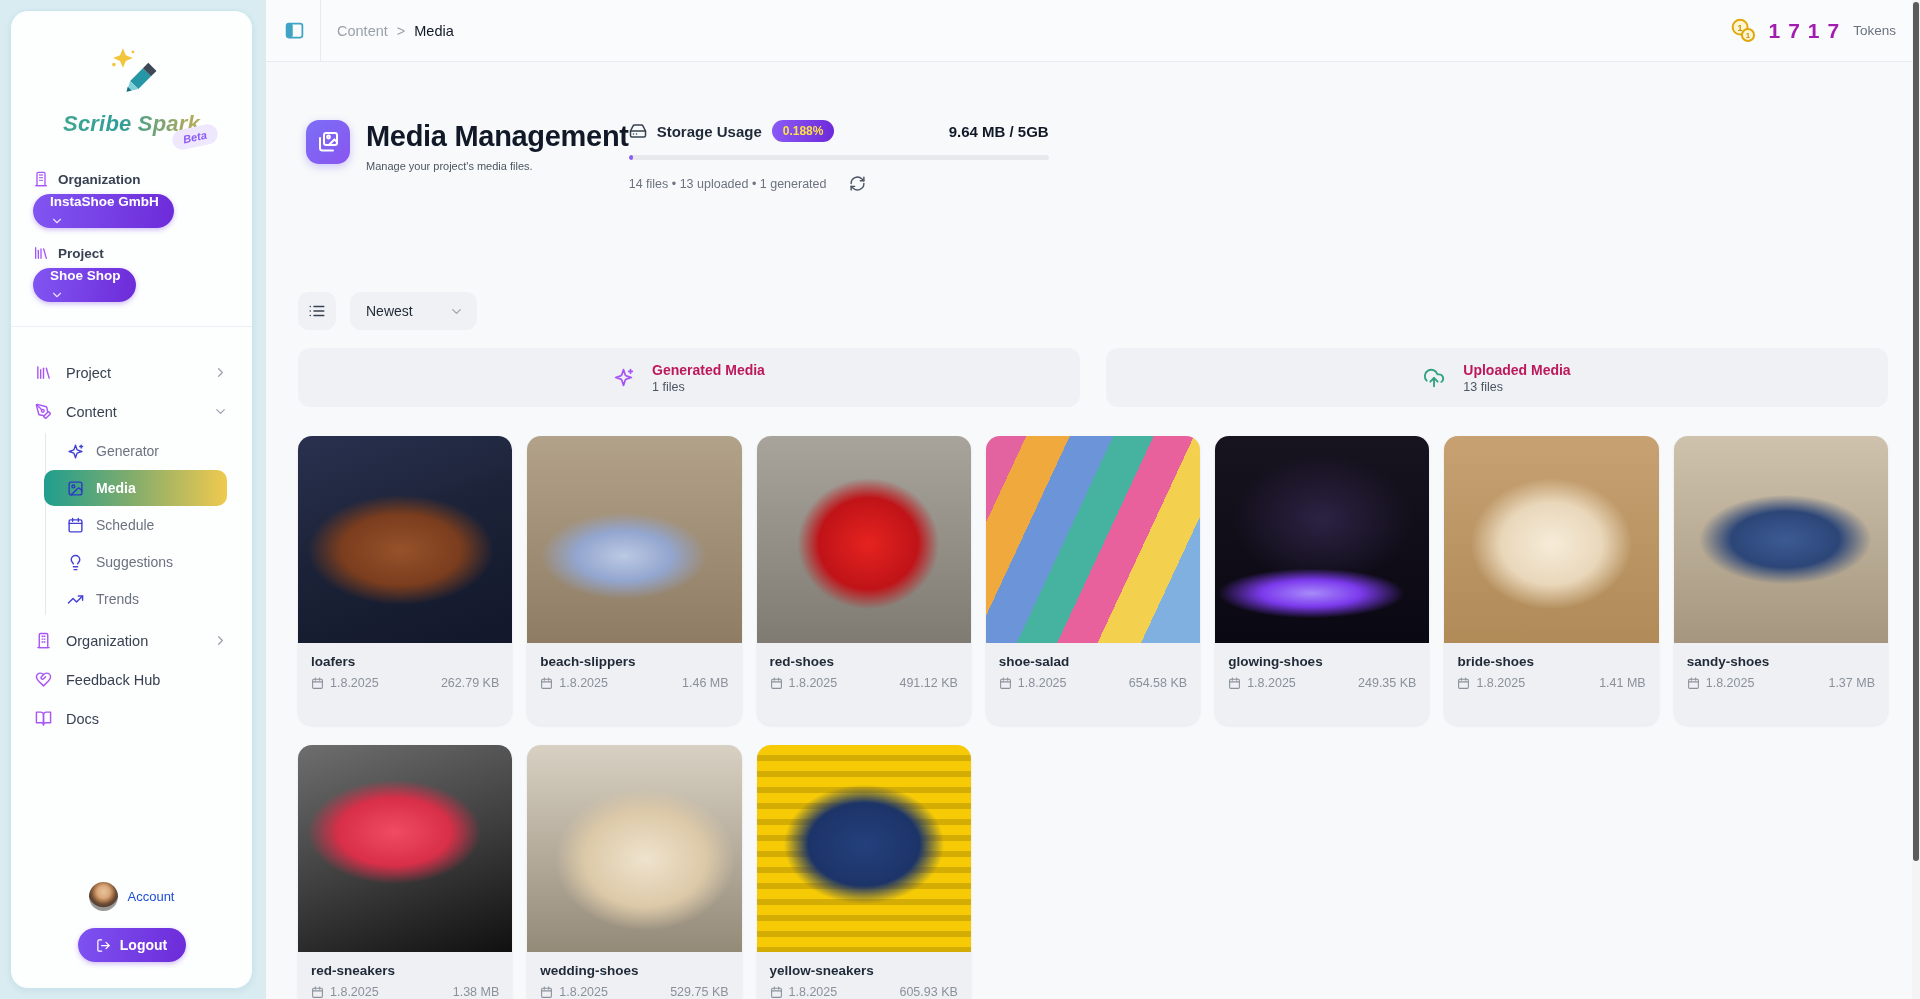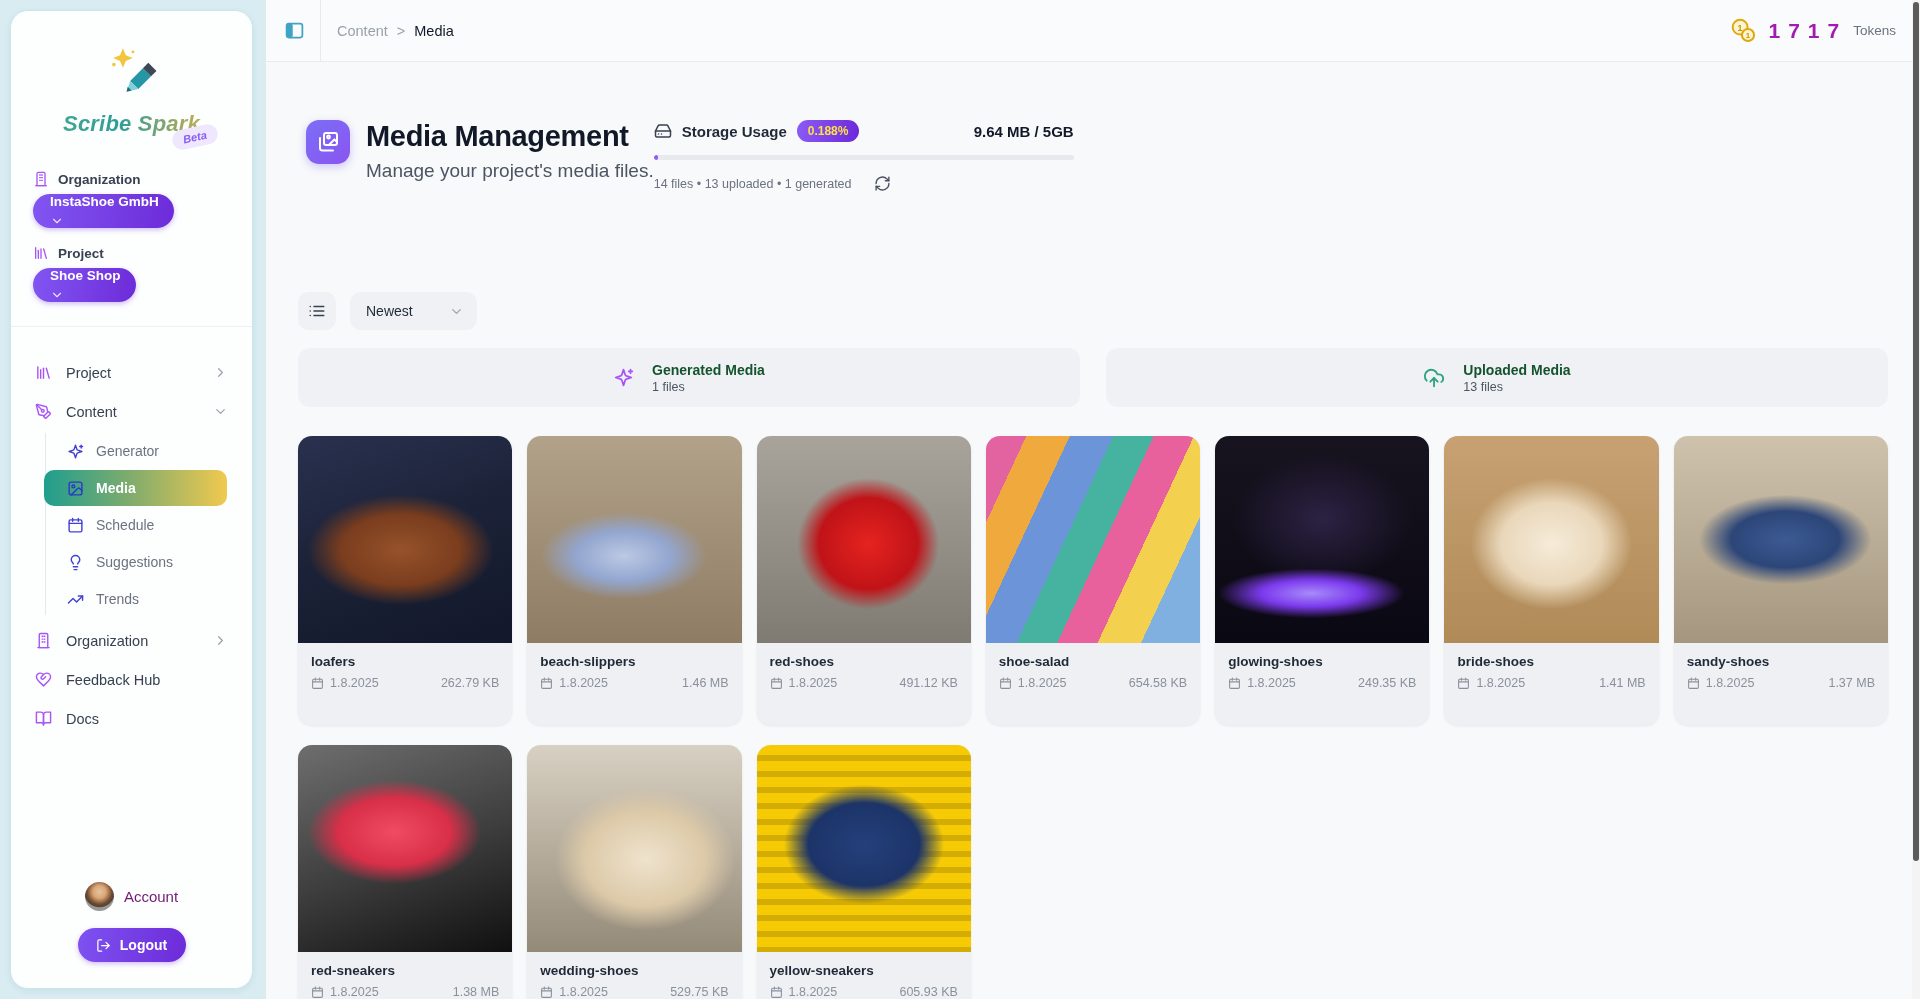--- a/index.html
+++ b/index.html
@@ -40,21 +40,21 @@
     width:1px; background:#e5e7eb; }
   .sub-row { position:relative; height:36px; margin:1px 25px 1px 33px; border-radius:10px;
     display:flex; align-items:center; gap:12px; padding-left:23px; font-size:14px;
     color:#6b7280; cursor:pointer; }
   .sub-row svg { color:#4440d6; flex:none; }
   .sub-row.active { background:linear-gradient(90deg,#1f9e8e 0%,#86ad6b 50%,#f0c94f 100%);
     color:#fff; font-weight:700; }
   .sub-row.active svg { color:#2b3bc4; }
   .sidebar-bottom { position:absolute; left:0; right:0; bottom:26px; text-align:center; }
   .account-row { display:flex; align-items:center; justify-content:center; gap:10px;
-    font-size:15px; color:#701a75; cursor:pointer; }
+    font-size:13px; color:#1d4ed8; cursor:pointer; }
   .avatar { width:29px; height:29px; border-radius:50%;
     background:radial-gradient(circle at 50% 34%, #e9c39a 0%, #d9a77c 26%, #b07c50 38%, #6b4a33 52%, #574234 62%, #9a9a98 66%, #8d8f90 100%); }
   .logout-btn { margin-top:17px; min-width:108px; height:34px; border-radius:17px;
     border:none; cursor:pointer; background:linear-gradient(100deg,#7e52f1,#6d2bd9);
     color:#fff; font-weight:700; font-size:14px; font-family:inherit;
     display:inline-flex; align-items:center; justify-content:center; gap:9px;
     padding:0 18px; box-shadow:0 2px 5px rgba(109,43,217,.3); }
 
   
   .main { position:fixed; left:265px; right:0; top:0; bottom:0;
@@ -72,21 +72,21 @@
   .tokens-label { font-size:13.5px; color:#6b7280; margin-left:-6px; }
 
   .content { padding:0 32px; height:937px; overflow:hidden; }
   .page-head { display:flex; align-items:flex-start; margin-top:58px; }
   .title-wrap { display:flex; gap:16px; align-items:flex-start; margin-left:8px; }
   .title-icon { width:44px; height:44px; border-radius:13px; flex:none;
     background:linear-gradient(135deg,#7b6ef6,#8a55f0); color:#fff;
     display:flex; align-items:center; justify-content:center;
     box-shadow:0 3px 8px rgba(123,110,246,.35); }
   .page-title { font-size:29px; font-weight:800; color:#111827; letter-spacing:-.3px; }
-  .page-sub { margin-top:7px; font-size:19px; color:#4b5563; }
+  .page-sub { margin-top:7px; font-size:11px; color:#4b5563; }
 
   .storage { width:420px; margin-right:70px; }
   .storage-top { display:flex; align-items:center; gap:10px; }
   .storage-top svg { color:#374151; }
   .storage-label { font-size:15px; font-weight:600; color:#1f2937; }
   .storage-badge { background:linear-gradient(100deg,#8b5cf6,#6d28d9); color:#fde047;
     font-size:12px; font-weight:700; padding:4px 11px; border-radius:12px; }
   .storage-usage { margin-left:auto; font-size:15px; font-weight:700; color:#111827; }
   .storage-bar { margin-top:13px; height:5px; border-radius:3px; background:#e7e9ed; overflow:hidden; }
   .storage-fill { height:100%; background:#8b5cf6; border-radius:3px; min-width:4px; }
@@ -98,21 +98,21 @@
   .view-btn { width:38px; height:38px; border:none; border-radius:11px; background:#eff1f4;
     color:#374151; cursor:pointer; display:flex; align-items:center; justify-content:center; }
   .sort-select { width:127px; height:38px; border:none; border-radius:11px; background:#eff1f4;
     cursor:pointer; display:flex; align-items:center; justify-content:space-between;
     padding:0 13px 0 16px; font-size:14px; color:#1f2937; font-family:inherit; }
   .sort-select .chev { color:#9ca3af; }
 
   .summary-row { margin-top:18px; display:flex; gap:26px; }
   .summary-card { flex:1; height:59px; background:#eff1f4; border-radius:12px; cursor:pointer;
     display:flex; align-items:center; justify-content:center; gap:18px; }
-  .summary-card .s-title { font-size:14px; font-weight:600; color:#14532d; }
+  .summary-card .s-title { font-size:14px; font-weight:600; color:#be185d; }
   .summary-card .s-count { font-size:12.5px; color:#4b5563; margin-top:2px; }
   .sum-icon-gen { color:#a855f7; }
   .sum-icon-up { color:#2fa37c; }
 
   .media-grid { margin-top:29px; display:grid; grid-template-columns:repeat(7,1fr);
     gap:20px 15px; }
   .media-card { height:289px; background:#eef0f3; border-radius:14px; overflow:hidden;
     box-shadow:0 1px 3px rgba(0,0,0,.08); cursor:pointer; display:flex; flex-direction:column; }
   .media-thumb { height:207px; flex:none; background:#ccc; }
   .media-meta { padding:11px 13px; }

